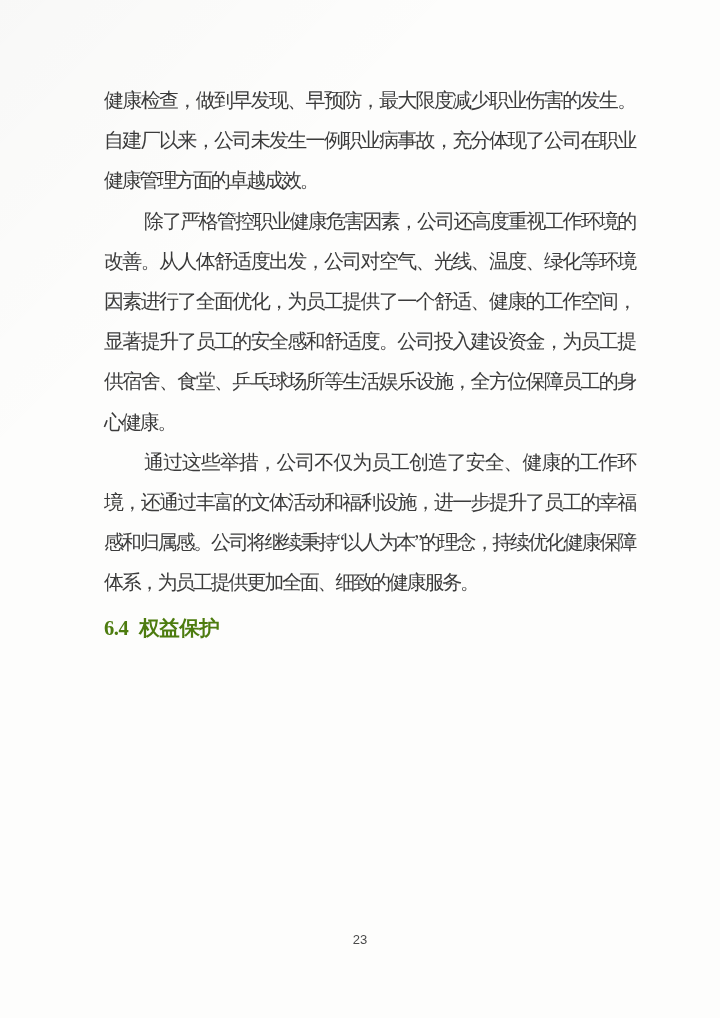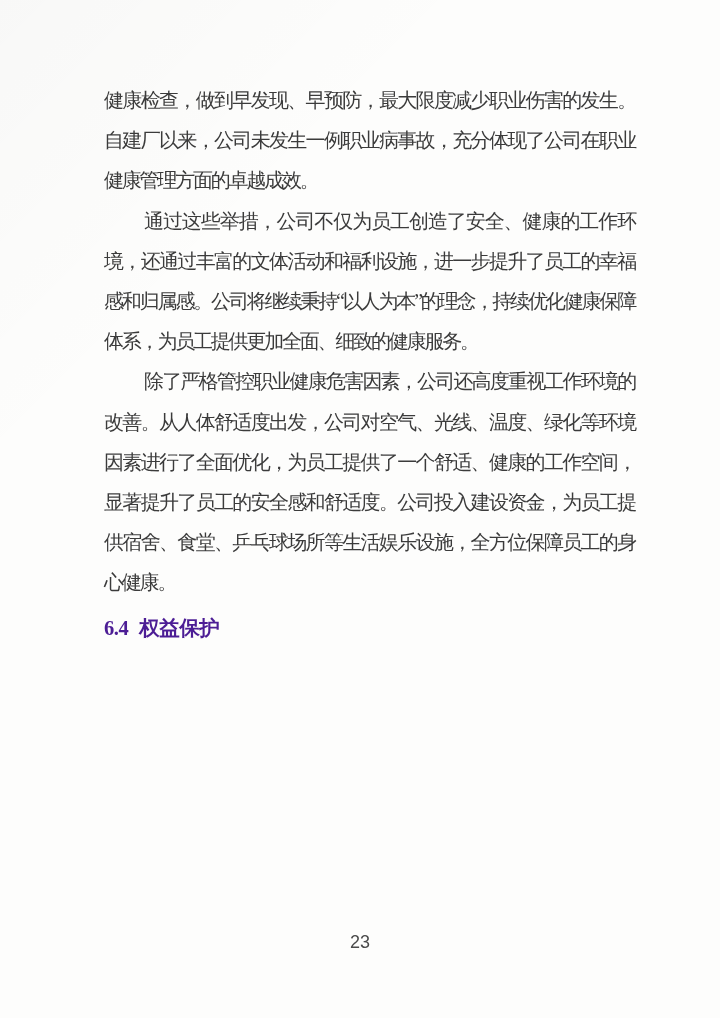--- a/index.html
+++ b/index.html
@@ -39,49 +39,49 @@
     text-justify: inter-character;
   }
   .para.indent {
     text-indent: 2em;
   }
   .heading {
     margin: 5px 0 0 0;
     font-size: 20.5px;
     line-height: 40.2px;
     font-weight: bold;
-    color: #4c1d95;
+    color: #4d7c0f;
     letter-spacing: -0.5px;
   }
   .heading .hnum {
     margin-right: 11px;
   }
   .pageno {
     position: absolute;
     top: 932px;
     left: 0;
     width: 100%;
     text-align: center;
-    font-size: 18px;
+    font-size: 13px;
     color: #4a4a4a;
     font-family: "Liberation Sans", "DejaVu Sans", sans-serif;
   }
 </style>
 </head>
 <body>
 
 <div class="page">
   <div class="scan-shade"></div>
 
   <div class="content">
     <p class="para">健康检查，做到早发现、早预防，最大限度减少职业伤害的发生。自建厂以来，公司未发生一例职业病事故，充分体现了公司在职业健康管理方面的卓越成效。</p>
 
+    <p class="para indent">除了严格管控职业健康危害因素，公司还高度重视工作环境的改善。从人体舒适度出发，公司对空气、光线、温度、绿化等环境因素进行了全面优化，为员工提供了一个舒适、健康的工作空间，显著提升了员工的安全感和舒适度。公司投入建设资金，为员工提供宿舍、食堂、乒乓球场所等生活娱乐设施，全方位保障员工的身心健康。</p>
+
     <p class="para indent">通过这些举措，公司不仅为员工创造了安全、健康的工作环境，还通过丰富的文体活动和福利设施，进一步提升了员工的幸福感和归属感。公司将继续秉持“以人为本”的理念，持续优化健康保障体系，为员工提供更加全面、细致的健康服务。</p>
-
-    <p class="para indent">除了严格管控职业健康危害因素，公司还高度重视工作环境的改善。从人体舒适度出发，公司对空气、光线、温度、绿化等环境因素进行了全面优化，为员工提供了一个舒适、健康的工作空间，显著提升了员工的安全感和舒适度。公司投入建设资金，为员工提供宿舍、食堂、乒乓球场所等生活娱乐设施，全方位保障员工的身心健康。</p>
 
     <h2 class="heading">
       <span class="hnum">6.4</span><span class="htitle">权益保护</span>
     </h2>
 
 
   </div>
 
   <div class="pageno">23</div>
 </div>

